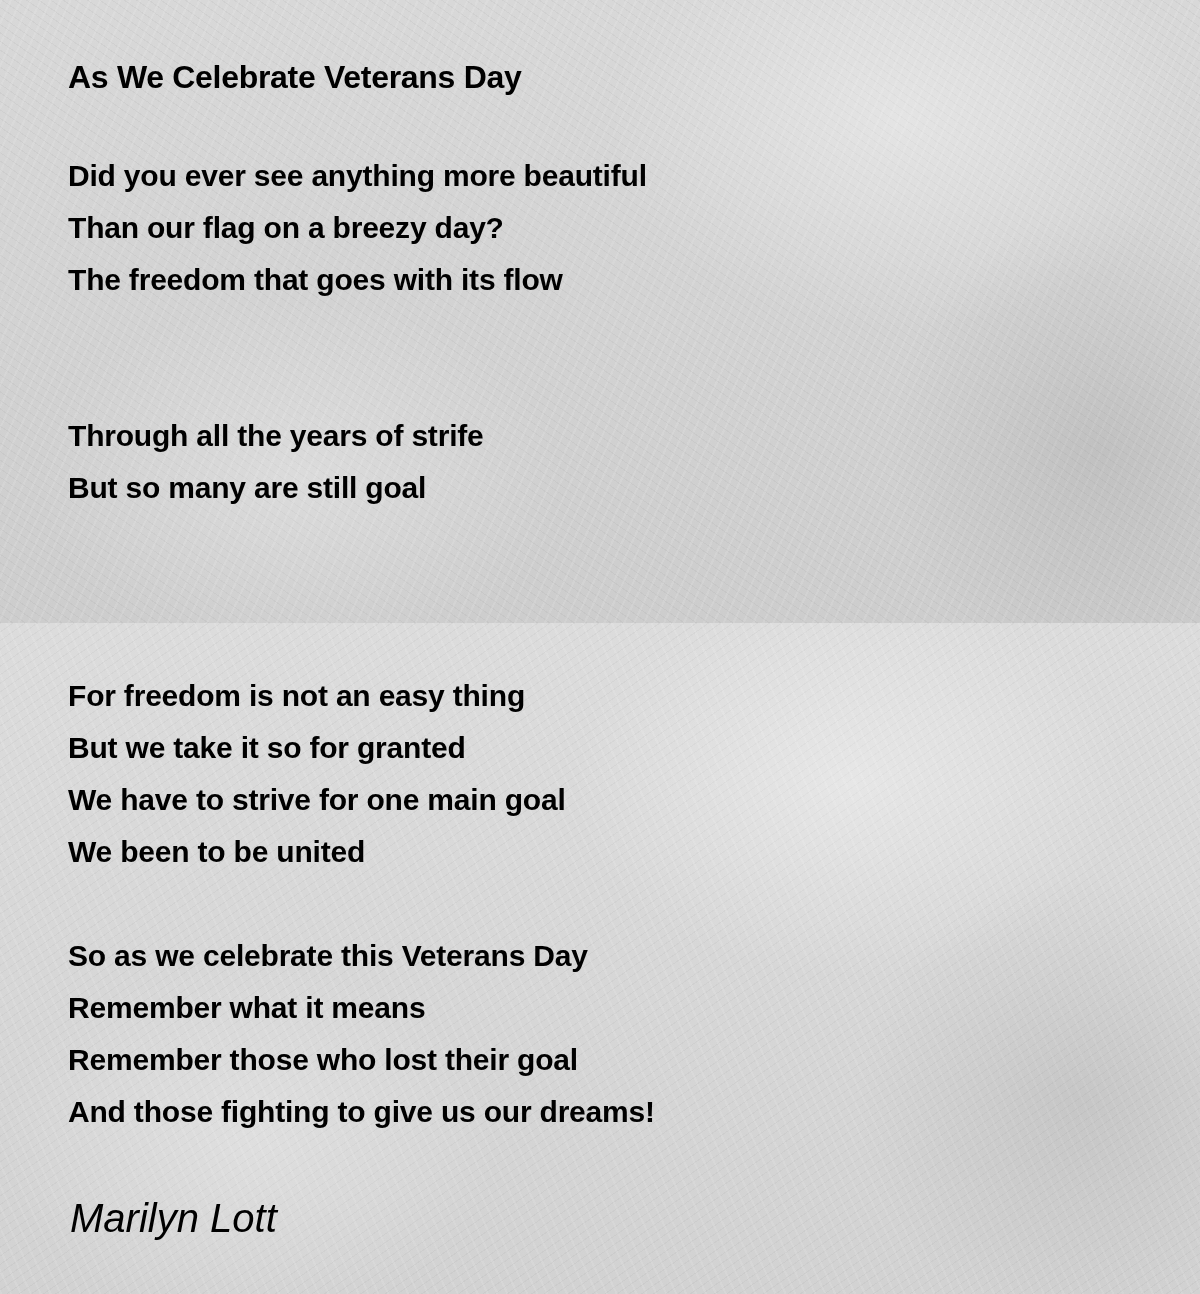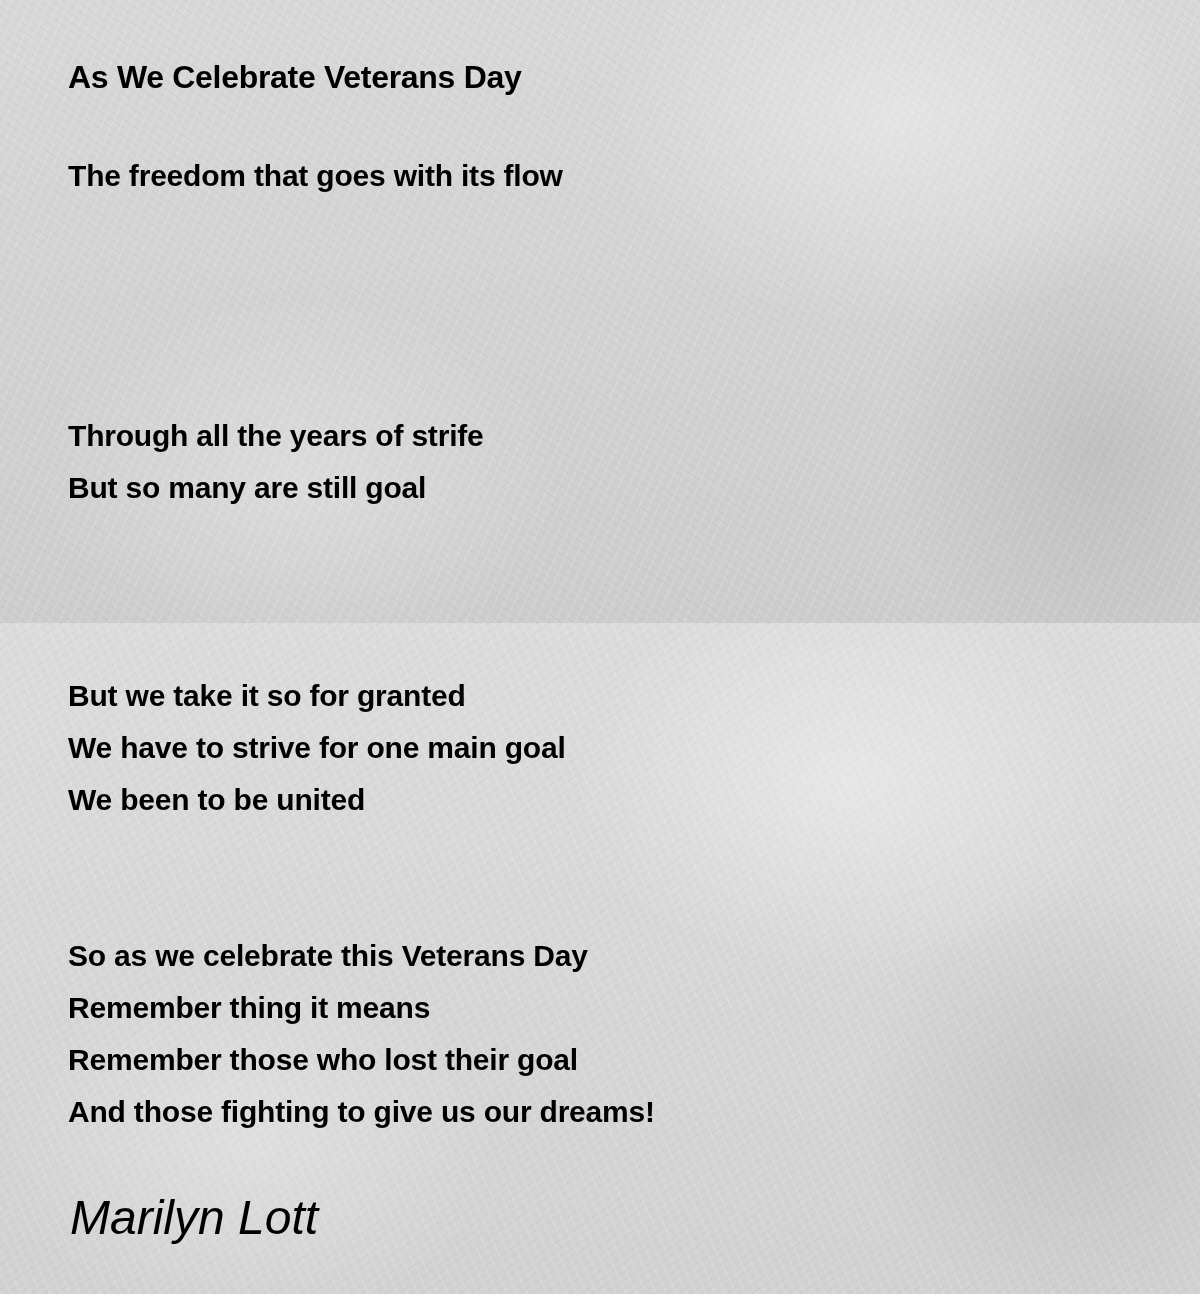--- a/index.html
+++ b/index.html
@@ -74,52 +74,55 @@
     }
     .stanza-1 { top: 150px; }
     .stanza-2 { top: 410px; }
     .stanza-3 { top: 670px; }
     .stanza-4 { top: 930px; }
     .author {
       position: absolute;
       top: 1194px;
       left: 2px;
       margin: 0;
-      font-size: 48px;
+      font-size: 40px;
       font-style: italic;
       font-weight: normal;
       line-height: 48px;
       white-space: nowrap;
     }
   </style>
 </head>
 <body>
 
 <div class="bg bg-top"></div>
 <div class="bg bg-bottom"></div>
 
 <div class="content">
   <h1 class="title">As We Celebrate Veterans Day</h1>
 
   <div class="stanza stanza-1">
+    <span class="line">Did you ever see anything more beautiful</span>
+    <span class="line">Than our flag on a breezy day?</span>
     <span class="line">The freedom that goes with its flow</span>
   </div>
 
   <div class="stanza stanza-2">
     <span class="line">Through all the years of strife</span>
     <span class="line">But so many are still goal</span>
   </div>
 
   <div class="stanza stanza-3">
+    <span class="line">For freedom is not an easy thing</span>
     <span class="line">But we take it so for granted</span>
     <span class="line">We have to strive for one main goal</span>
     <span class="line">We been to be united</span>
   </div>
 
   <div class="stanza stanza-4">
     <span class="line">So as we celebrate this Veterans Day</span>
-    <span class="line">Remember thing it means</span>
+    <span class="line">Remember what it means</span>
     <span class="line">Remember those who lost their goal</span>
     <span class="line">And those fighting to give us our dreams!</span>
   </div>
 
   <p class="author">Marilyn Lott</p>
 </div>
 
 </body></html>

